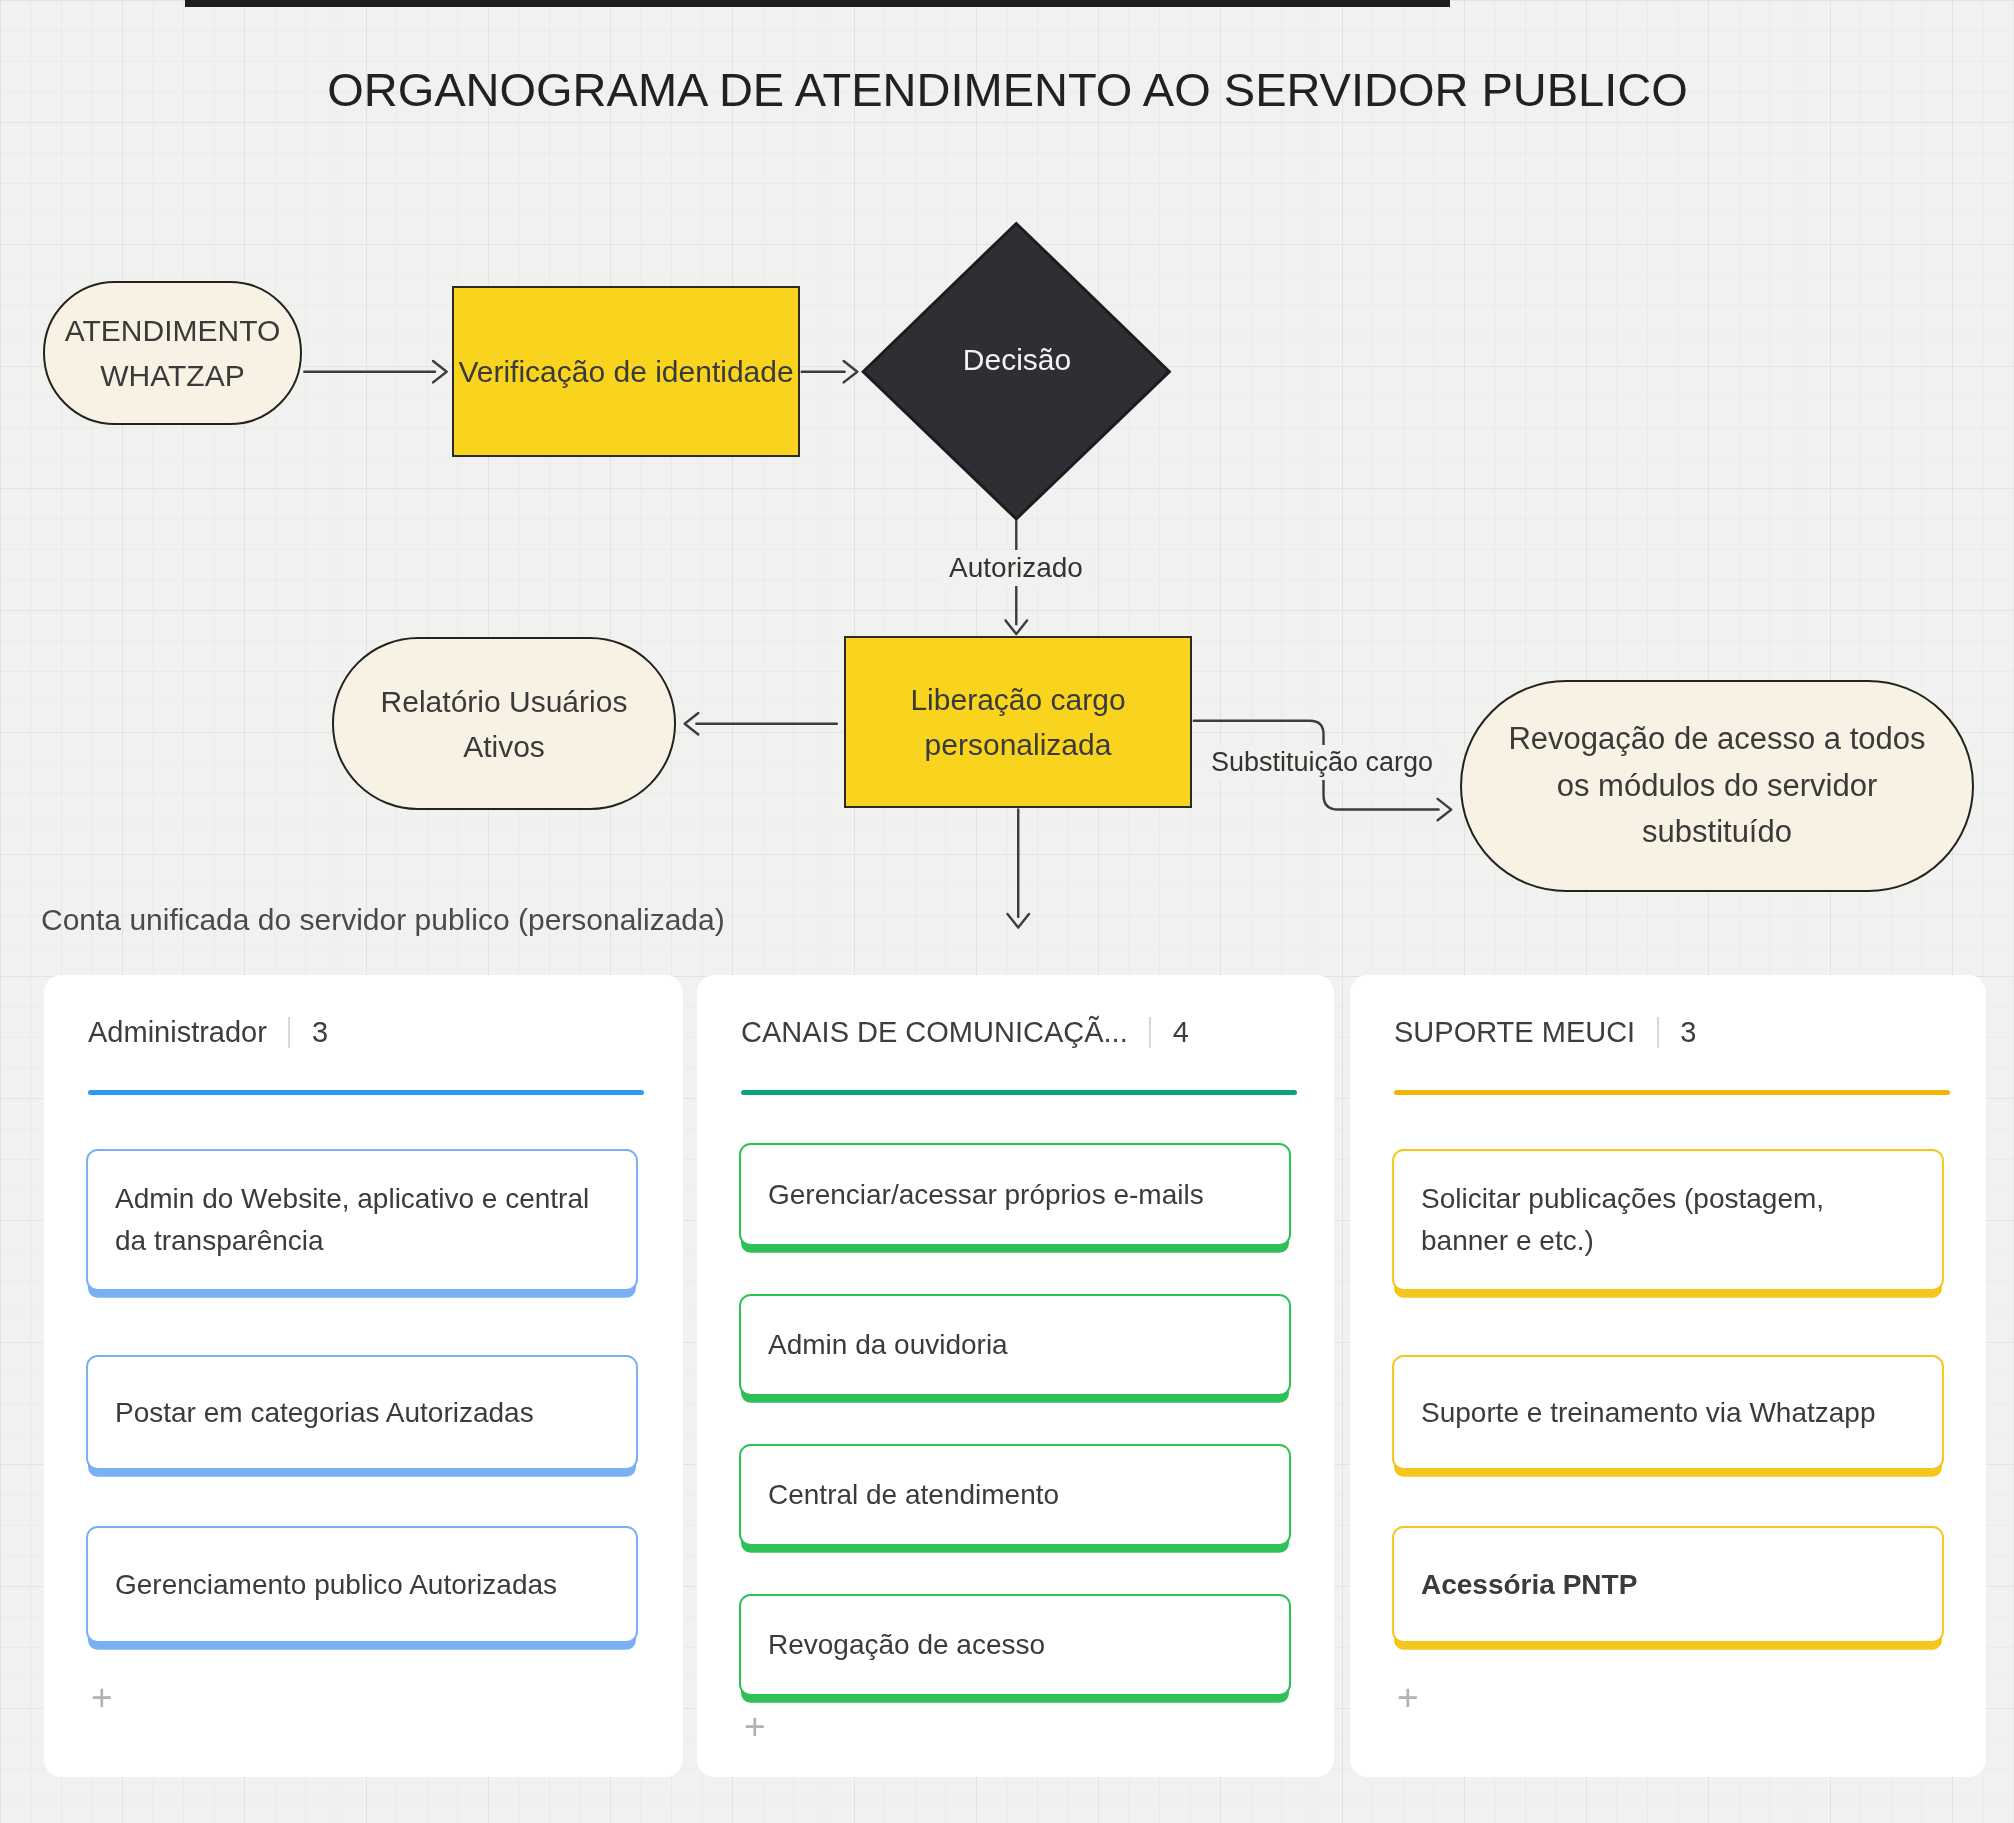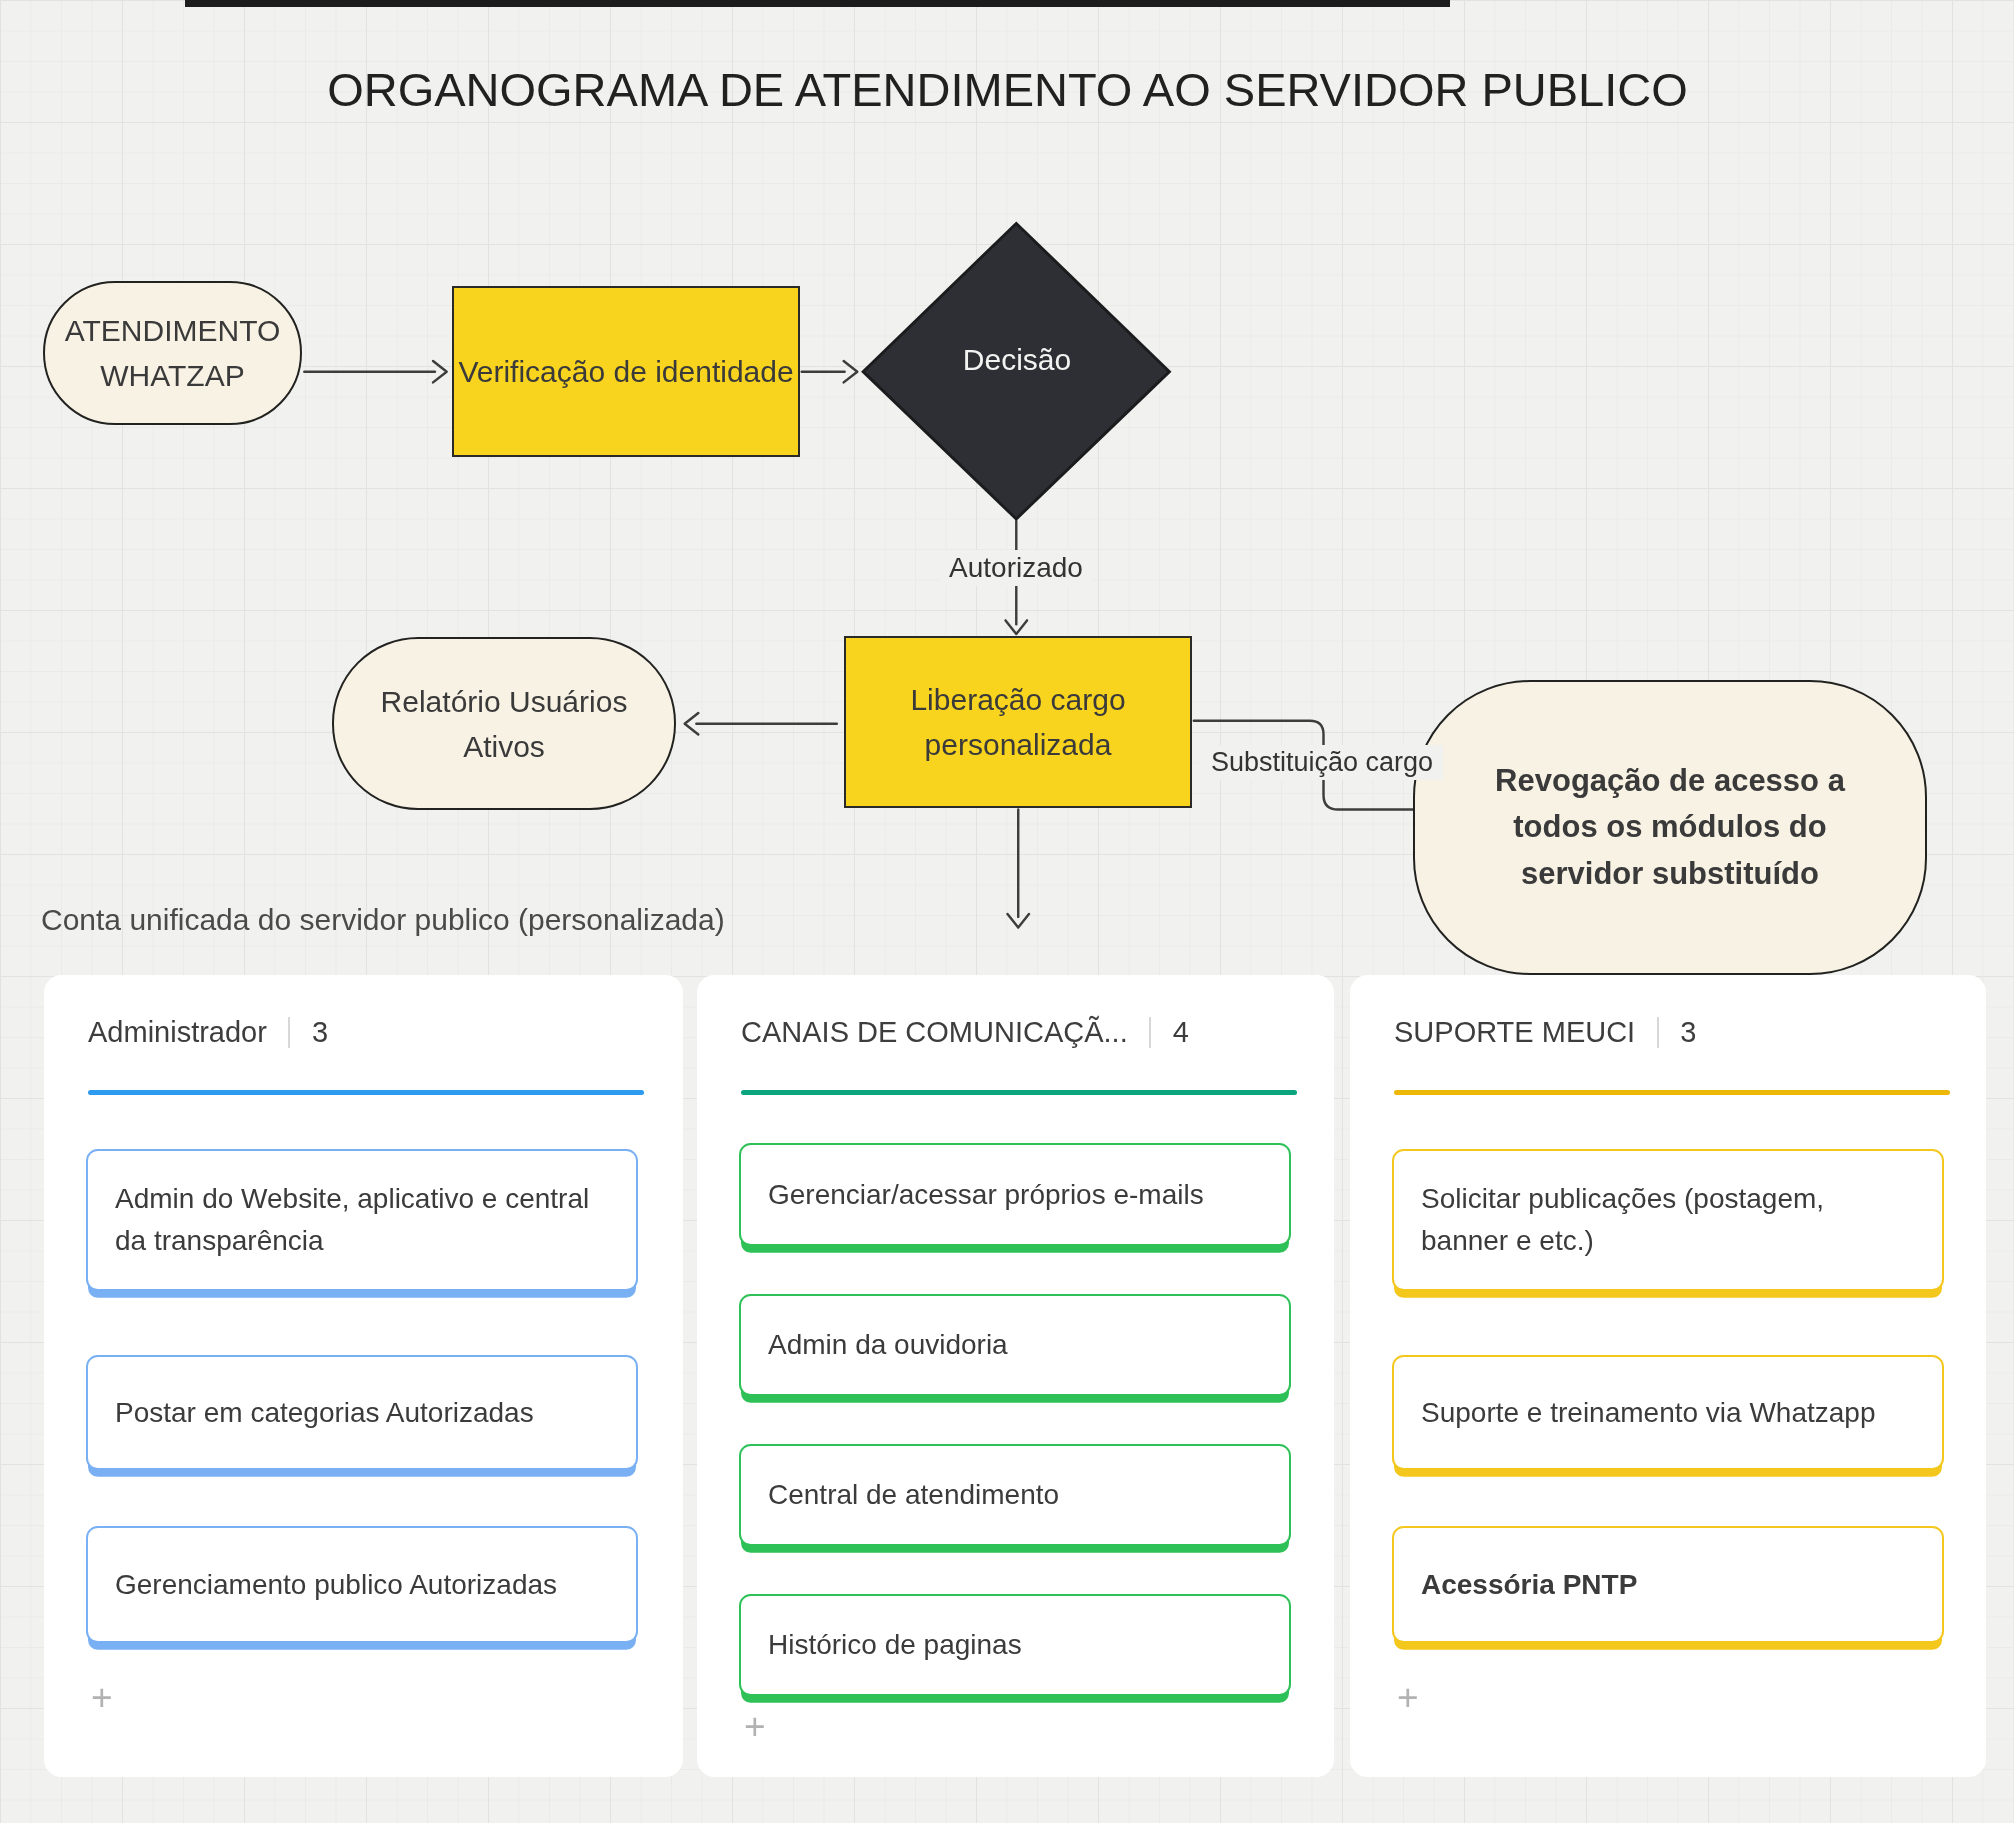--- a/index.html
+++ b/index.html
@@ -31,21 +31,21 @@
   }
   .process{
     background:var(--yellow,#f8d41f);
     border:2.4px solid #2b2a26;
   }
   .node-start{left:43px;top:281px;width:259px;height:144px;}
   .node-verify{left:452px;top:286px;width:348px;height:171px;}
   .node-release{left:844px;top:636px;width:348px;height:172px;}
   .node-report{left:332px;top:637px;width:344px;height:173px;}
   .node-report span{max-width:254px;}
-  .node-revoke{left:1413px;top:680px;width:514px;height:295px;border-radius:117px;font-size:31px;font-weight:bold;}
+  .node-revoke{left:1460px;top:680px;width:514px;height:212px;border-radius:117px;font-size:31px;}
   .node-revoke span{max-width:429px;}
   .diamond-label{
     position:absolute;left:883px;top:343px;width:268px;text-align:center;
     font-size:30px;color:#f3f3f1;z-index:2;
   }
   
   svg.edges{position:absolute;left:0;top:0;z-index:1;}
   .edge{stroke:var(--arrow,#3d3d3d);stroke-width:2.5;fill:none;stroke-linejoin:round;stroke-linecap:round;}
   .diamond-shape{fill:var(--diamond,#2d2f34);stroke:#1b1c1e;stroke-width:3;}
   .edge-label{
@@ -165,21 +165,21 @@
   <div class="card" style="top:168px;height:103px;">
     <span>Gerenciar/acessar  próprios e-mails</span>
   </div>
   <div class="card" style="top:319px;height:102px;">
     <span>Admin da ouvidoria</span>
   </div>
   <div class="card" style="top:469px;height:102px;">
     <span>Central de atendimento</span>
   </div>
   <div class="card" style="top:619px;height:102px;">
-    <span>Histórico de paginas</span>
+    <span>Revogação de acesso</span>
   </div>
   <div class="add-btn" style="top:733px;">+</div>
 </div>
 
 <div class="panel panel-2">
   <div class="panel-header">
     <span>SUPORTE MEUCI</span>
     <span class="header-divider"></span>
     <span>3</span>
   </div>

